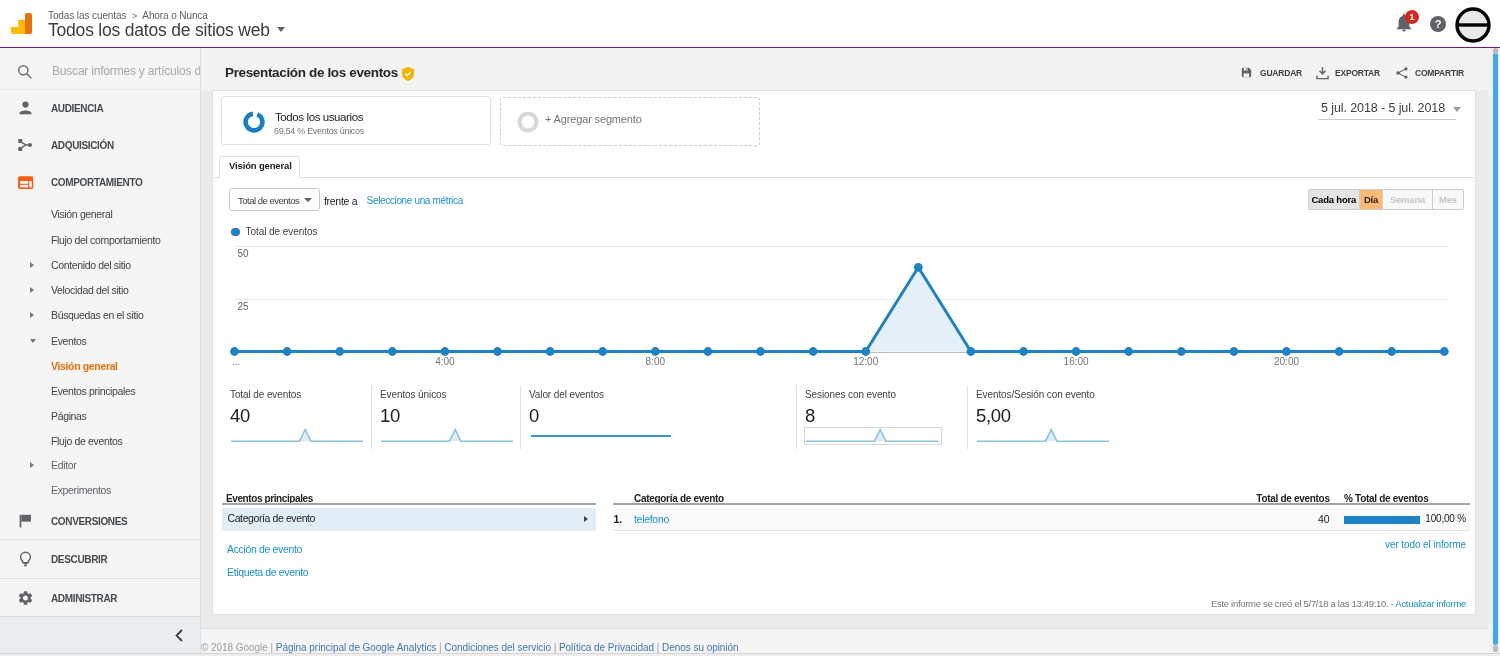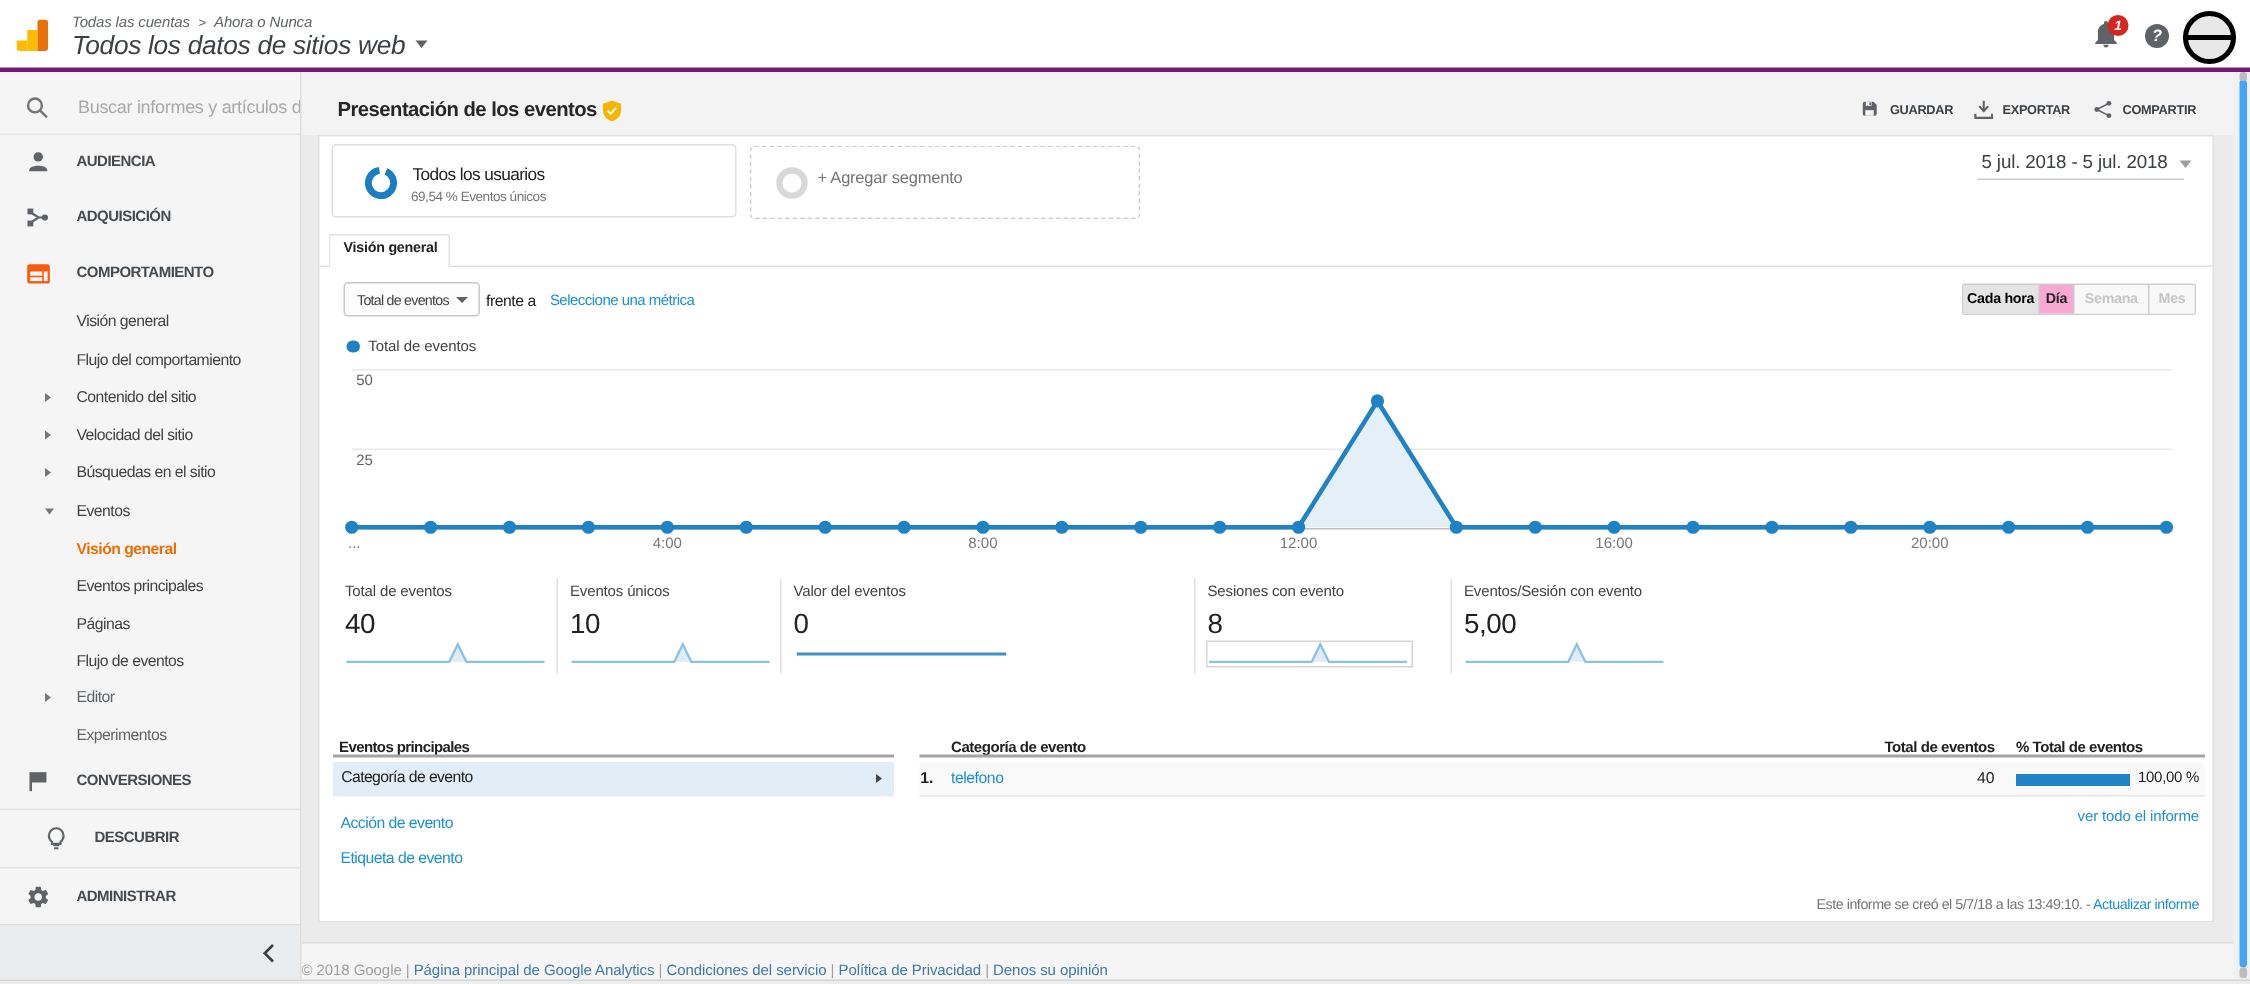--- a/index.html
+++ b/index.html
@@ -1,21 +1,21 @@
 <!DOCTYPE html>
 <html><head>
 <meta charset="utf-8">
 <style>
 * { margin:0; padding:0; box-sizing:border-box; }
 html,body { width:1500px; height:656px; overflow:hidden; }
 body { font-family:"Liberation Sans", sans-serif; position:relative; background:#ebebeb; }
 .abs { position:absolute; }
 a { text-decoration:none; }
 
-#header { position:absolute; left:0; top:0; width:1500px; height:48px; background:#fff; border-bottom:3px solid #701a75; z-index:30;font-style:italic; }
+#header { position:absolute; left:0; top:0; width:1500px; height:48px; background:#fff; border-bottom:1px solid #701a75; z-index:30; }
 #crumb { position:absolute; left:48px; top:10px; font-size:10px; color:#5f6368; letter-spacing:-0.1px; }
 #crumb .sep { font-size:9px; padding:0 3px; }
 #htitle { position:absolute; left:48px; top:19.5px; font-size:17.5px; color:#3c4043; letter-spacing:-0.2px; white-space:nowrap; }
 .caret { display:inline-block; width:0; height:0; border-left:4.5px solid transparent; border-right:4.5px solid transparent; border-top:5px solid #5f6368; vertical-align:middle; margin-left:7px; margin-bottom:2px; }
 
 #sidebar { position:absolute; left:0; top:48px; width:201px; height:608px; background:#f5f5f5; border-right:1px solid #ddd; z-index:20; }
 #search { position:absolute; left:0; top:0; width:200px; height:42px; border-bottom:1px solid #e8e8e8; overflow:hidden; }
 #search .ph { position:absolute; left:52px; top:16px; font-size:12px; color:#a8a8a8; white-space:nowrap; letter-spacing:-0.2px; }
 .navitem { position:absolute; left:0; width:200px; height:20px; }
 .navitem .label { position:absolute; left:51px; top:50%; transform:translateY(-50%); font-size:10px; font-weight:bold; color:#454a4e; letter-spacing:-0.35px; white-space:nowrap; }
@@ -47,21 +47,21 @@
 #tab { position:absolute; left:6px; top:64.5px; width:81px; height:22px; background:#fff; border:1px solid #e0e0e0; border-bottom:none; border-radius:2px 2px 0 0; z-index:3; }
 #tab span { position:absolute; left:9px; top:3.5px; font-size:9.5px; font-weight:bold; letter-spacing:-0.15px; color:#212121; white-space:nowrap; }
 #tabline { position:absolute; left:0; top:86px; width:1262px; border-bottom:1px solid #e0e0e0; }
 
 #metricdd { position:absolute; left:16px; top:97px; width:91px; height:23px; background:#fdfdfd; border:1px solid #c9c9c9; border-radius:3px; }
 #metricdd span.t { position:absolute; left:8px; top:6px; font-size:9.5px; letter-spacing:-0.5px; color:#424242; white-space:nowrap; }
 #metricdd .dcaret { position:absolute; right:7px; top:9px; width:0; height:0; border-left:4px solid transparent; border-right:4px solid transparent; border-top:4.5px solid #616161; }
 #frentea { position:absolute; left:111px; top:104px; font-size:10.5px; letter-spacing:-0.3px; color:#212121; }
 #selmetric { position:absolute; left:153.6px; top:104px; font-size:10px; letter-spacing:-0.35px; color:#1b90d0; }
 .btngroup { position:absolute; right:11px; top:98px; height:21px; border:1px solid #ccc; border-radius:2px; display:flex; background:#fff; }
-.btngroup .b { height:19px; line-height:19px; font-size:9.5px; font-weight:bold; text-align:center; color:#222; background:#f9a8d4; letter-spacing:-0.2px; }
+.btngroup .b { height:19px; line-height:19px; font-size:9.5px; font-weight:bold; text-align:center; color:#222; background:#fdba74; letter-spacing:-0.2px; }
 .btngroup .b.on { background:#e4e4e4; color:#000; }
 .btngroup .b.off { color:#c6c6c6; background:#f8f8f8; }
 .btngroup .b + .b { border-left:1px solid #ccc; }
 
 #legend { position:absolute; left:18px; top:135px; font-size:10px; letter-spacing:-0.05px; color:#424242; }
 #legend .dot { display:inline-block; width:8.5px; height:8.5px; border-radius:50%; background:#1e82c4; margin-right:6px; vertical-align:-1px; }
 
 .mcard { position:absolute; top:295px; height:63px; }
 .mcard .lb { position:absolute; left:8px; top:3px; font-size:10px; letter-spacing:-0.1px; color:#424242; white-space:nowrap; }
 .mcard .vl { position:absolute; left:8px; top:19px; font-size:18.5px; letter-spacing:-0.3px; color:#212121; }
@@ -160,21 +160,21 @@
     <div class="navsub" style="top:417px; color:#5f6368;">Editor</div>
   <div class="navsub" style="top:442px; color:#5f6368;">Experimentos</div>
   <div class="navitem" style="top:463px;text-align:right;">
     <svg class="icon16" style="top:10px;" width="17" height="17" viewBox="0 0 18 18">
         <rect x="2.8" y="2.4" width="1.8" height="13.4" fill="#5f6368"></rect>
         <rect x="4.6" y="2.4" width="10.2" height="7.3" fill="#5f6368"></rect>
       </svg>
     <span class="label">CONVERSIONES</span>
   </div>
   <div class="sdiv" style="top:491px;"></div>
-  <div class="navitem" style="top:501px;margin-left:12px;">
+  <div class="navitem" style="top:501px;">
     <svg class="icon16" style="top:10px;" width="17" height="17" viewBox="0 0 18 18">
         <path d="M9,1.8 c-2.9,0 -5.2,2.3 -5.2,5.2 c0,1.8 0.9,3.3 2.2,4.3 v1.5 h6 v-1.5 c1.3,-1 2.2,-2.5 2.2,-4.3 c0,-2.9 -2.3,-5.2 -5.2,-5.2 z" fill="none" stroke="#5f6368" stroke-width="1.5"></path>
         <path d="M6.9,13.8 h4.2 M7.5,15.9 h3" stroke="#5f6368" stroke-width="1.4" fill="none"></path>
       </svg>
     <span class="label">DESCUBRIR</span>
   </div>
   <div class="sdiv" style="top:530px;"></div>
   <div class="navitem" style="top:540px;">
     <svg class="icon16" style="top:10px;" width="17" height="17" viewBox="0 0 24 24">
         <path fill="#5f6368" d="M19.14,12.94c0.04-0.3,0.06-0.61,0.06-0.94c0-0.32-0.02-0.64-0.07-0.94l2.03-1.58c0.18-0.14,0.23-0.41,0.12-0.61 l-1.92-3.32c-0.12-0.22-0.37-0.29-0.59-0.22l-2.39,0.96c-0.5-0.38-1.03-0.7-1.62-0.94L14.4,2.81c-0.04-0.24-0.24-0.41-0.48-0.41 h-3.84c-0.24,0-0.43,0.17-0.47,0.41L9.25,5.35C8.66,5.59,8.12,5.92,7.63,6.29L5.24,5.33c-0.22-0.08-0.47,0-0.59,0.22L2.74,8.87 C2.62,9.08,2.66,9.34,2.86,9.48l2.03,1.58C4.84,11.36,4.8,11.69,4.8,12s0.02,0.64,0.07,0.94l-2.03,1.58 c-0.18,0.14-0.23,0.41-0.12,0.61l1.92,3.32c0.12,0.22,0.37,0.29,0.59,0.22l2.39-0.96c0.5,0.38,1.03,0.7,1.62,0.94l0.36,2.54 c0.05,0.24,0.24,0.41,0.48,0.41h3.84c0.24,0,0.44-0.17,0.47-0.41l0.36-2.54c0.59-0.24,1.13-0.56,1.62-0.94l2.39,0.96 c0.22,0.08,0.47,0,0.59-0.22l1.92-3.32c0.12-0.22,0.07-0.47-0.12-0.61L19.14,12.94z M12,15.6c-1.98,0-3.6-1.62-3.6-3.6 s1.62-3.6,3.6-3.6s3.6,1.62,3.6,3.6S13.98,15.6,12,15.6z"></path>

